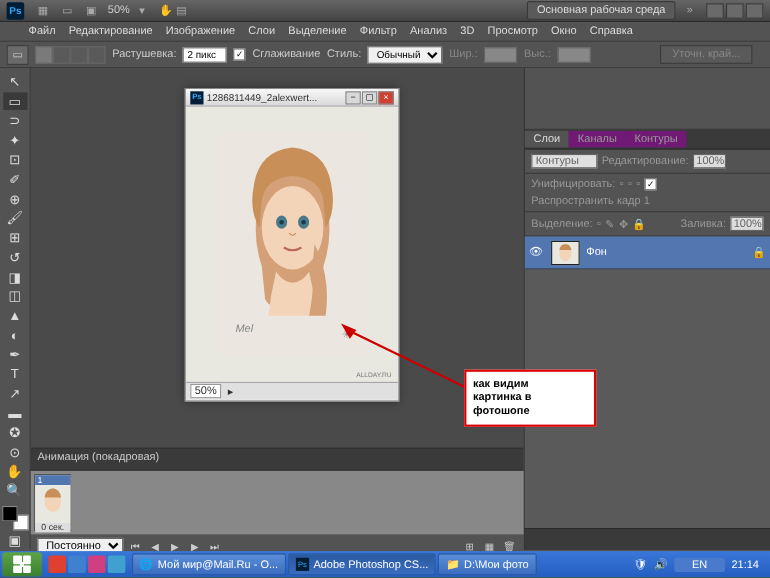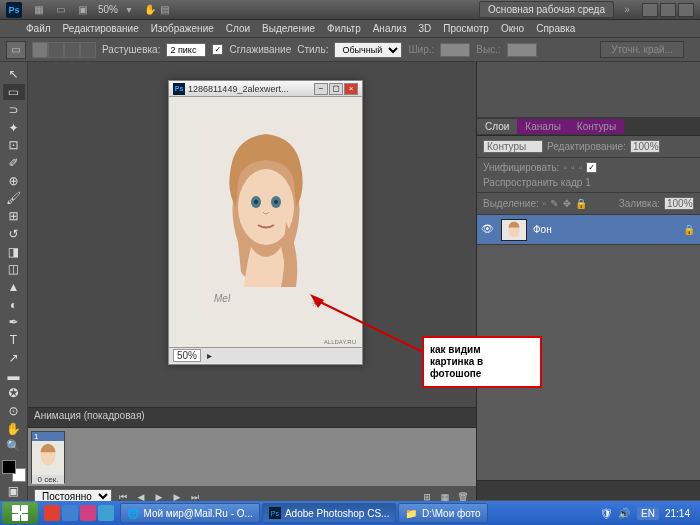--- a/index.html
+++ b/index.html
@@ -67,21 +67,21 @@
 .layer-footer{height:20px;background:#3a3a3a;border-top:1px solid #2a2a2a}
 .taskbar{position:absolute;bottom:0;left:0;right:0;height:24px;background:linear-gradient(#3a77d8,#245ec0);display:flex;align-items:center;padding:0 2px;gap:2px}
 .start-btn{width:36px;height:22px;background:linear-gradient(#5da448,#3a8030);border-radius:3px;display:flex;align-items:center;justify-content:center}
 .start-logo{width:16px;height:16px;background:radial-gradient(circle,#fff 20%,transparent 20%);display:grid;grid-template:1fr 1fr/1fr 1fr;gap:1px}
 .start-logo div{background:#fff;border-radius:1px}
 .ql{display:flex;gap:2px;padding:0 4px}
 .ql-icon{width:16px;height:16px;border-radius:2px}
 .task-item{height:20px;background:linear-gradient(#5b8fd8,#3a6cc0);border:1px solid #2a5aa0;border-radius:2px;padding:0 6px;color:#fff;display:flex;align-items:center;gap:4px;max-width:140px;overflow:hidden;white-space:nowrap}
 .task-item.active{background:linear-gradient(#2a5aa0,#3a6cc0)}
 .tray{margin-left:auto;display:flex;align-items:center;gap:6px;padding:0 8px;color:#fff}
-.lang{background:#4a7acc;padding:1px 4px;border-radius:2px}
+.lang{background:#4a7acc;padding:1px 16px;border-radius:2px}
 svg{display:block}
 </style>
 </head>
 <body>
 
 <div class="titlebar">
   <div class="ps-logo">Ps</div>
   <div class="title-icons">
     <div class="ti-icon">▦</div>
     <div class="ti-icon">▭</div>

